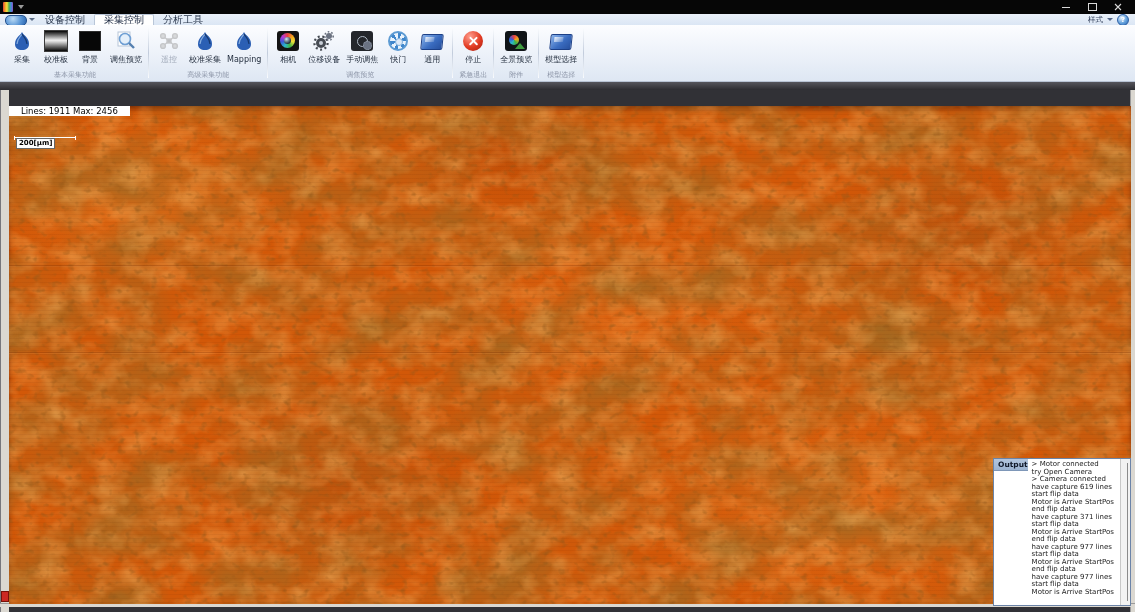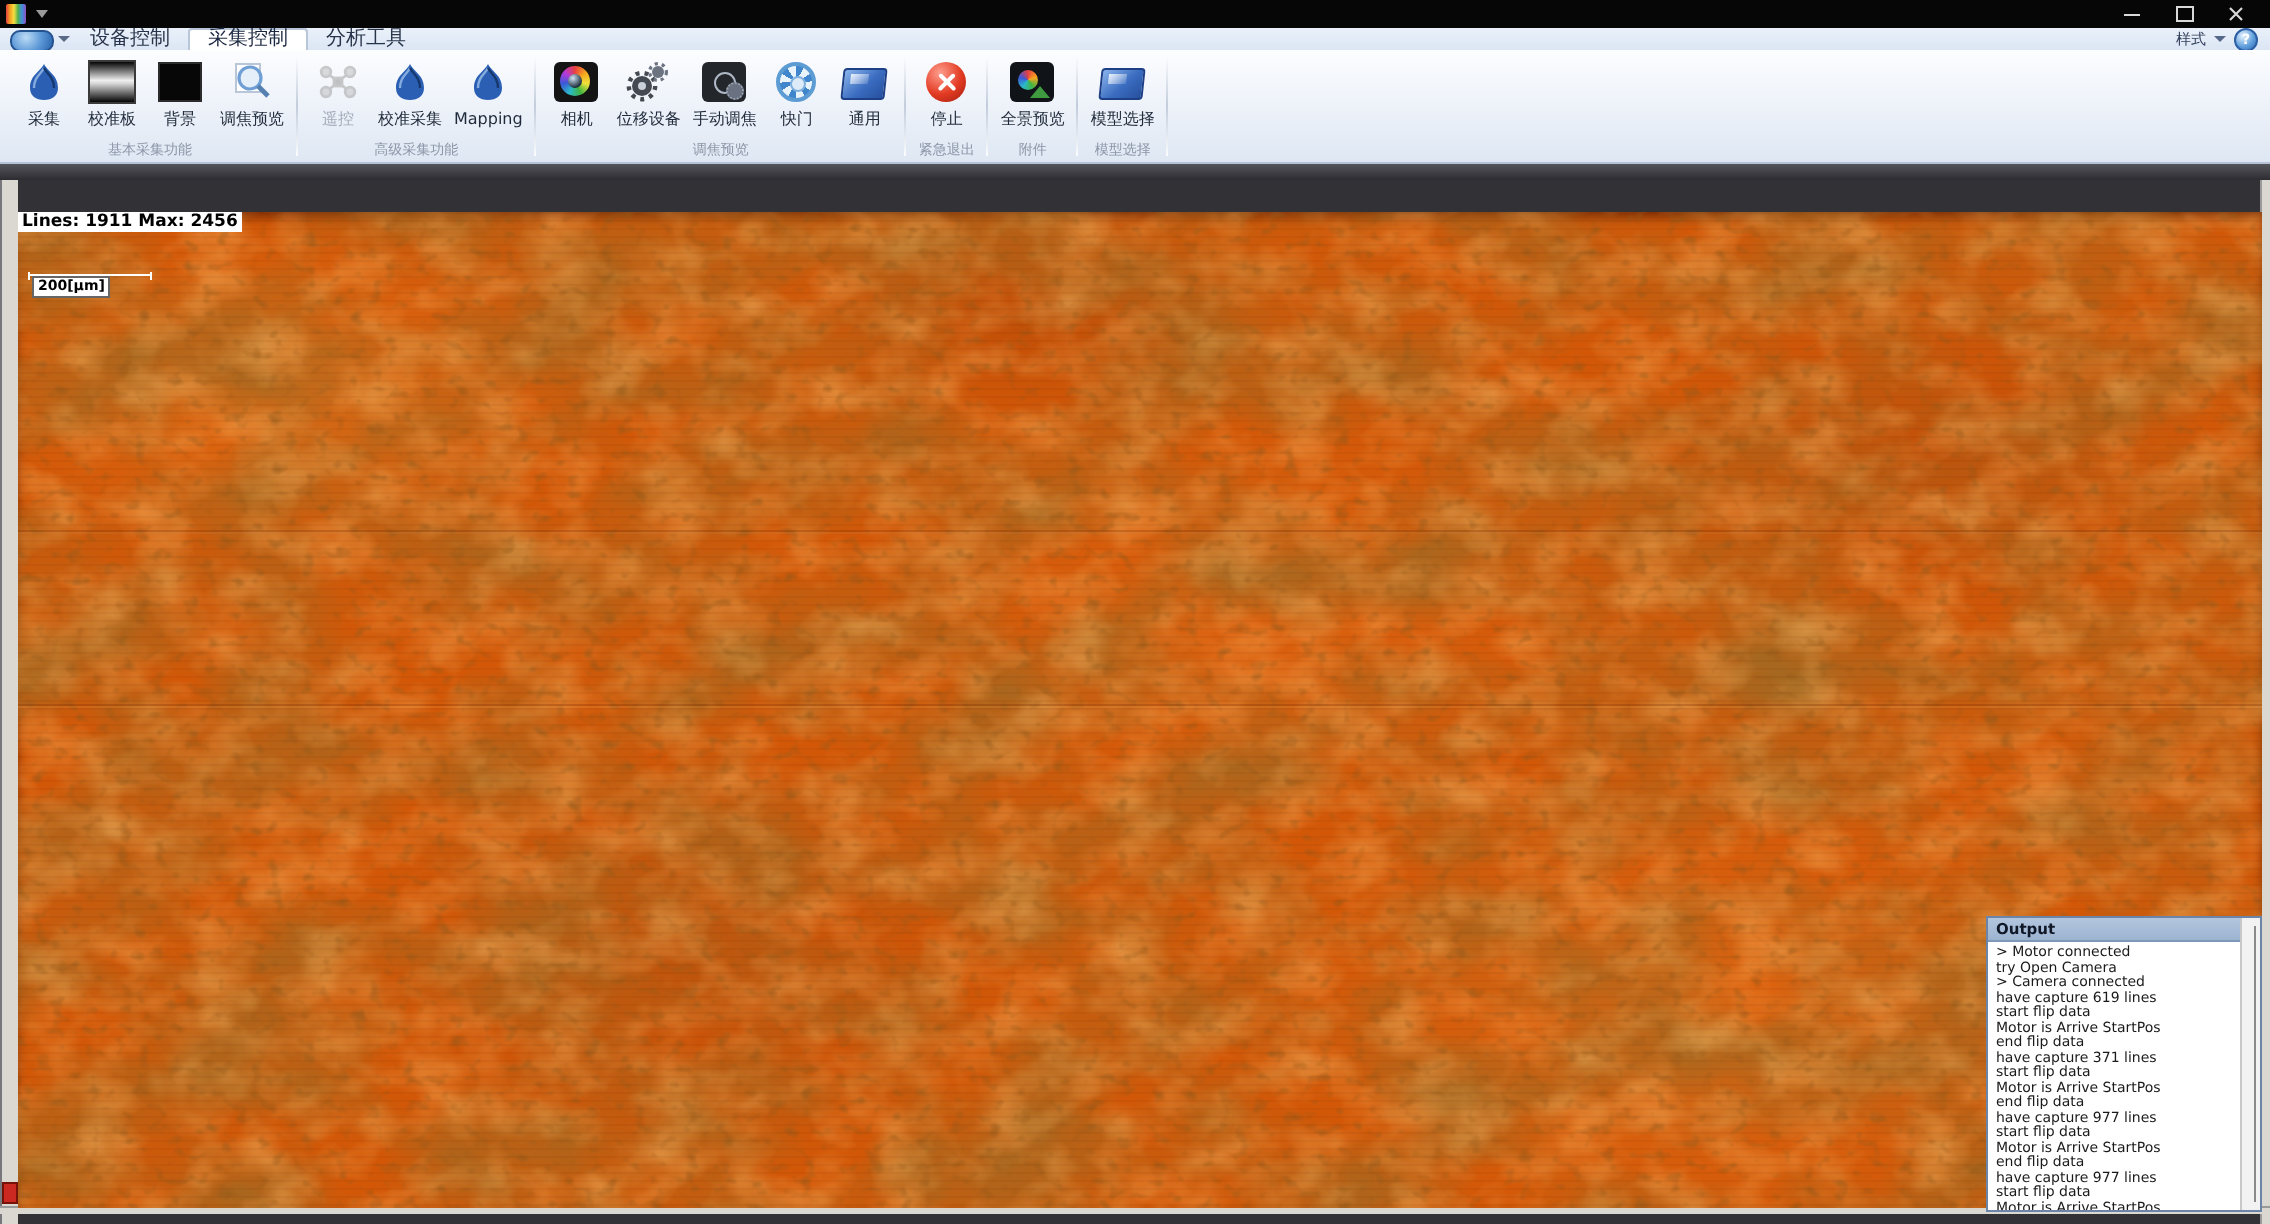--- a/index.html
+++ b/index.html
@@ -110,29 +110,29 @@
         radial-gradient(ellipse 240px 160px at 30% 75%, rgba(160,60,8,.28), transparent 70%),
         radial-gradient(ellipse 300px 170px at 75% 80%, rgba(255,140,45,.25), transparent 70%),
         radial-gradient(ellipse 160px 90px at 45% 10%, rgba(140,50,5,.25), transparent 70%);
       box-shadow:inset 0 3px 5px rgba(60,12,0,.55);}
   .tex{position:absolute;inset:0;width:100%;height:100%;}
   .scanlines{position:absolute;inset:0;
       background:repeating-linear-gradient(180deg,rgba(70,20,0,.06) 0 1px,rgba(0,0,0,0) 1px 4px);}
   .seam{position:absolute;left:0;right:0;height:1px;background:rgba(100,30,0,.22);}
   .seam2{box-shadow:0 1px 0 rgba(255,180,110,.12);}
   .info-label{position:absolute;left:0;top:0;background:#fff;color:#000;
-      font-size:8.5px;font-weight:bold;line-height:10px;padding:0 2px;white-space:nowrap;text-align:right;}
+      font-size:8.5px;font-weight:normal;line-height:10px;padding:0 12px;white-space:nowrap;text-align:right;}
   .scale-label{position:absolute;left:7px;top:32px;background:#fff;color:#000;border:1px solid #666;
       font-size:7px;font-weight:bold;line-height:9px;padding:0 2px;white-space:nowrap;}
   .scale-line{position:absolute;left:5px;top:31px;width:62px;height:1px;background:#fff;}
   .scale-line::before,.scale-line::after{content:"";position:absolute;top:-1px;width:1px;height:4px;background:#fff;}
   .scale-line::before{left:0;} .scale-line::after{right:0;}
   
   .output{position:absolute;right:4px;bottom:6px;width:138px;top:368px;background:#fff;
-      border:1px solid #6b84a8;box-sizing:border-box;z-index:6;display:flex;flex-direction:column;}
+      border:1px solid #6b84a8;box-sizing:border-box;z-index:6;display:flex;flex-direction:row;}
   .output-header{height:11px;background:linear-gradient(#b3c6de,#9cb3d0);border-bottom:1px solid #7e97b8;
       font-size:7.5px;font-weight:bold;line-height:11px;color:#101828;padding-left:4px;}
   .output-body{position:relative;flex:1;overflow:hidden;padding:2px 12px 17px 4px;}
   .oline{font-size:7px;line-height:7.5px;color:#1a1a1a;white-space:nowrap;}
   .oscroll{position:absolute;right:0;top:0;bottom:0;width:9px;background:#f2f2f2;border-left:1px solid #c8c8c8;}
   .oscroll i{position:absolute;right:2px;top:4px;bottom:4px;width:1px;background:#8a8a8a;display:block;}
 </style>
 </head>
 <body>
 

